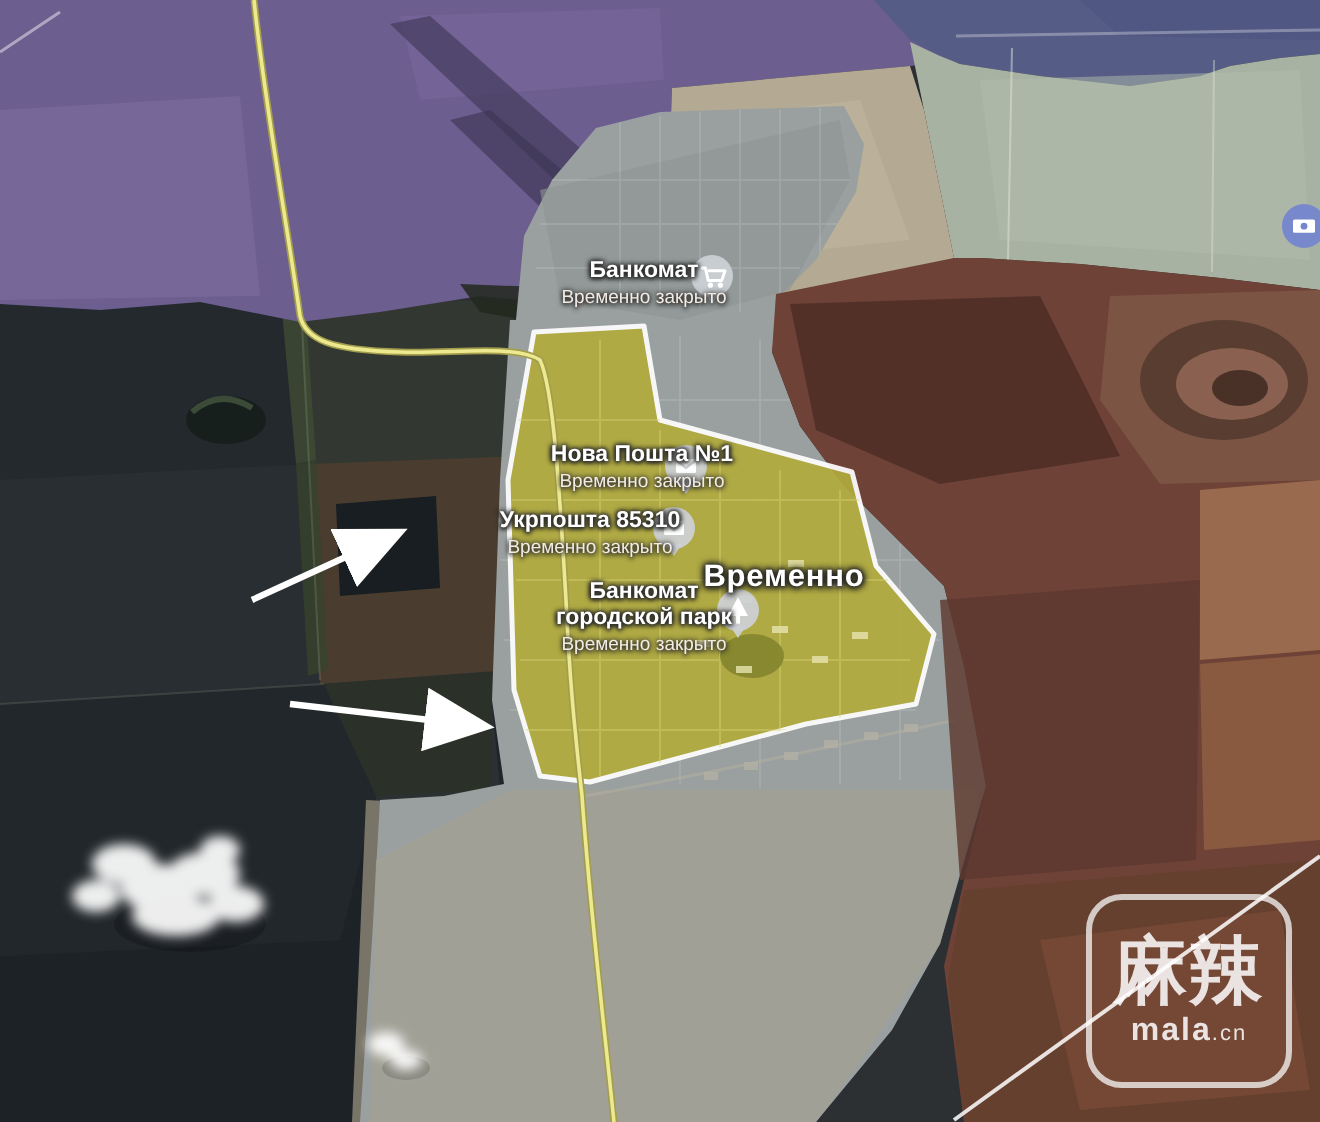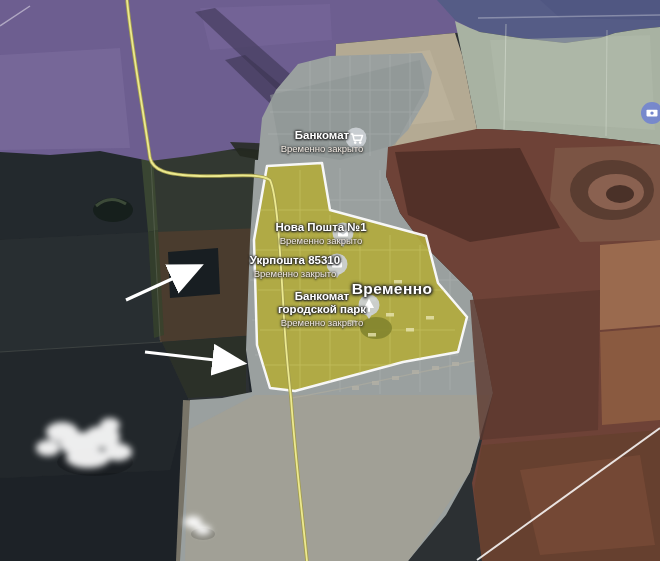--- a/index.html
+++ b/index.html
@@ -253,14 +253,20 @@
 <div class="poi" style="left:322px;top:309px;">
   <div class="poi-name wrap">Банкомат городской парк</div>
   <div class="poi-status">Временно закрыто</div>
 </div>
 
 <div class="poi town-label" style="left:392px;top:289px;">
   <div class="poi-name">Временно</div>
 </div>
 
 
+<div class="watermark">
+  <div class="wm-cjk">麻辣</div>
+  <div class="wm-latin">
+    <span>mala</span><span class="wm-tld">.cn</span>
+  </div>
+</div>
 
 </div>
 
 </body></html>

